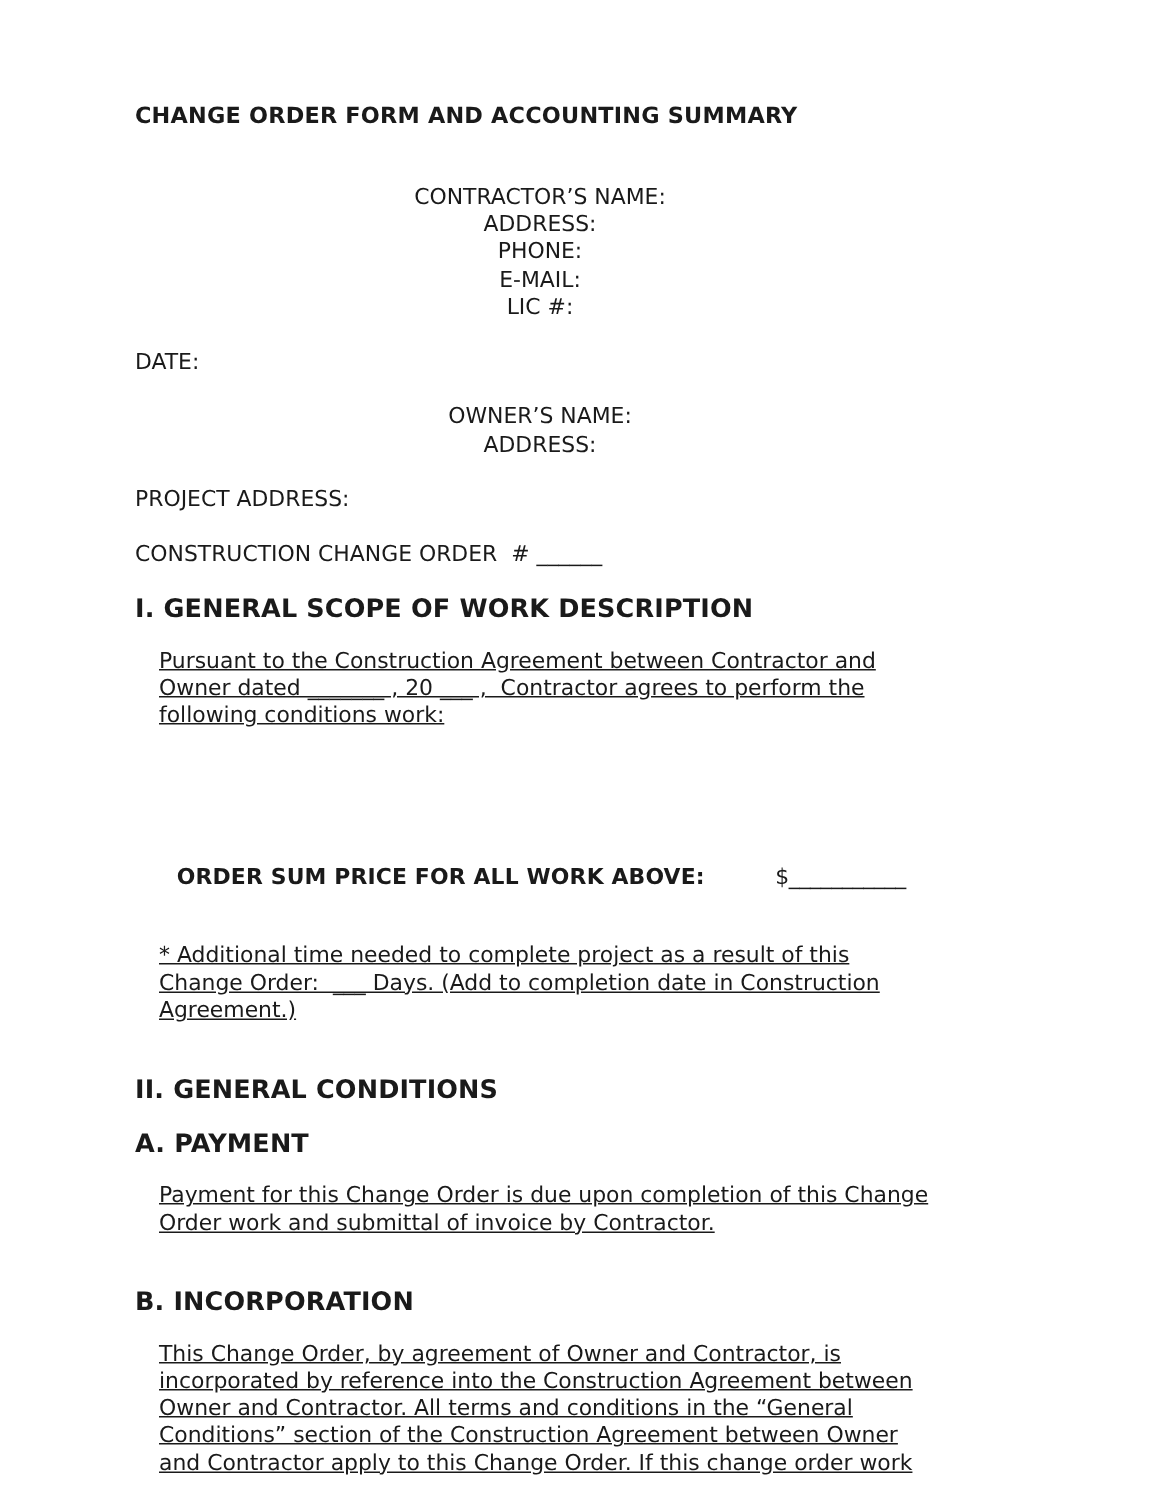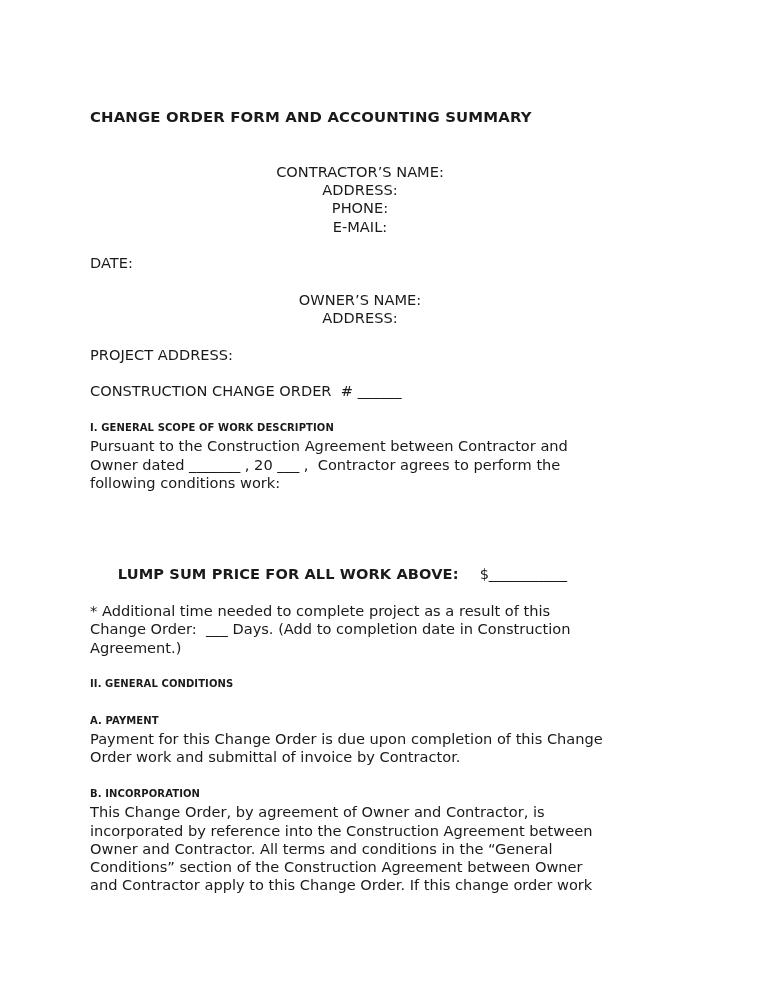--- a/index.html
+++ b/index.html
@@ -13,21 +13,21 @@
     font-family: "DejaVu Sans", sans-serif;
     color: #1a1a1a;
     overflow: hidden;
   }
   .page {
     position: relative;
     width: 672px;
     height: 994px;
     background: #ffffff;
     box-sizing: border-box;
-    padding: 108px 90px 0 90px;
+    padding: 68px 90px 0 90px;
   }
   .doc-body {
     width: 540px;
     font-size: 14.6px;
     line-height: 18.3px;
   }
   .doc-title {
     font-size: 14.9px;
     font-weight: bold;
     letter-spacing: 0.15px;
@@ -37,28 +37,29 @@
   .spacer-1 { height: 18.3px; }
   .spacer-2 { height: 36.6px; }
   .spacer-3 { height: 54.9px; }
   .field-block { margin: 0; text-align: center; }
   .field-line {
     line-height: 18.3px;
     white-space: pre;
   }
   .section-heading {
     font-weight: bold;
-    font-size: 10px;
+    font-size: 17px;
     line-height: 18.3px;
     letter-spacing: 0.1px;
     white-space: pre;
   }
   .para {
     line-height: 18.3px;
-    margin: 0;
+    margin: 16px;
+    text-decoration: underline;
   }
   .para-line {
     line-height: 18.3px;
     white-space: pre;
   }
   .lump-row {
     display: block;
     line-height: 18.3px;
     white-space: pre;
   }
@@ -79,20 +80,21 @@
 
     <div class="doc-title">CHANGE ORDER FORM AND ACCOUNTING SUMMARY</div>
 
     <div class="spacer-2"></div>
 
     <div class="field-block">
       <div class="field-line">CONTRACTOR’S NAME:</div>
       <div class="field-line">ADDRESS:</div>
       <div class="field-line">PHONE:</div>
       <div class="field-line">E-MAIL:</div>
+      <div class="field-line">LIC #:</div>
     </div>
 
     <div class="spacer-1"></div>
 
     <div class="field-line">DATE:</div>
 
     <div class="spacer-1"></div>
 
     <div class="field-block">
       <div class="field-line">OWNER’S NAME:</div>
@@ -112,21 +114,21 @@
     <div class="section-heading">I. GENERAL SCOPE OF WORK DESCRIPTION</div>
     <div class="para">
       <div class="para-line">Pursuant to the Construction Agreement between Contractor and</div>
       <div class="para-line">Owner dated _______ , 20 ___ ,  Contractor agrees to perform the</div>
       <div class="para-line">following conditions work:</div>
     </div>
 
     <div class="spacer-3"></div>
 
     <div class="lump-row">
-      <span class="lump-label">LUMP SUM PRICE FOR ALL WORK ABOVE:</span><span>	&nbsp;&nbsp;&nbsp;&nbsp;</span><span class="lump-amount">$___________</span>
+      <span class="lump-label">ORDER SUM PRICE FOR ALL WORK ABOVE:</span><span>	&nbsp;&nbsp;&nbsp;&nbsp;</span><span class="lump-amount">$___________</span>
     </div>
     <div class="para">
       <div class="para-line">* Additional time needed to complete project as a result of this</div>
       <div class="para-line">Change Order:  ___ Days. (Add to completion date in Construction</div>
       <div class="para-line">Agreement.)</div>
     </div>
 
     <div class="spacer-1"></div>
 
     <div class="section-heading">II. GENERAL CONDITIONS</div>

